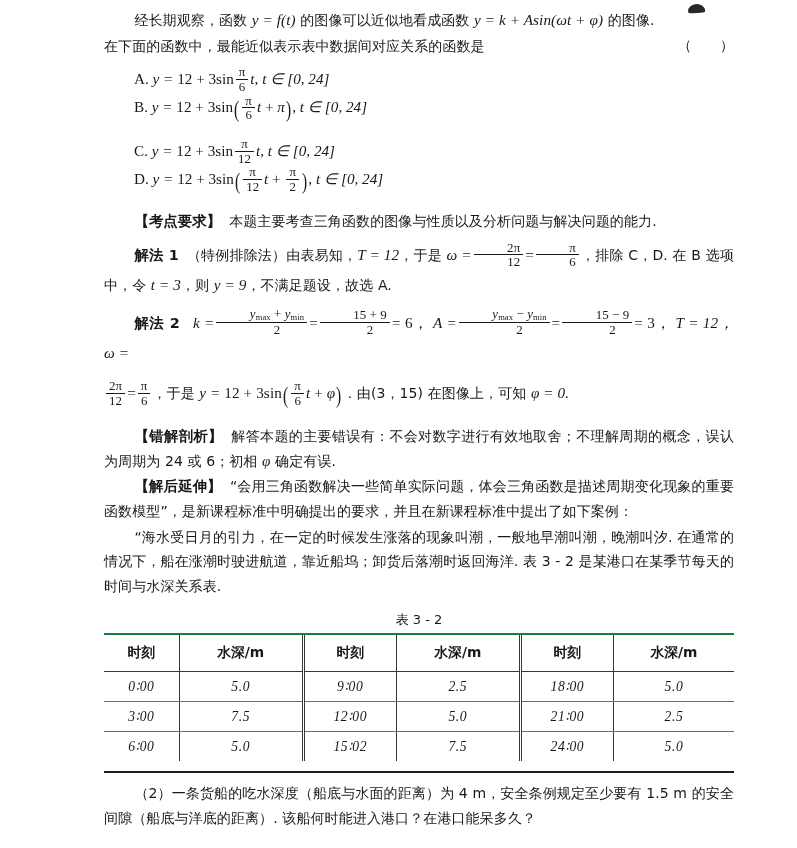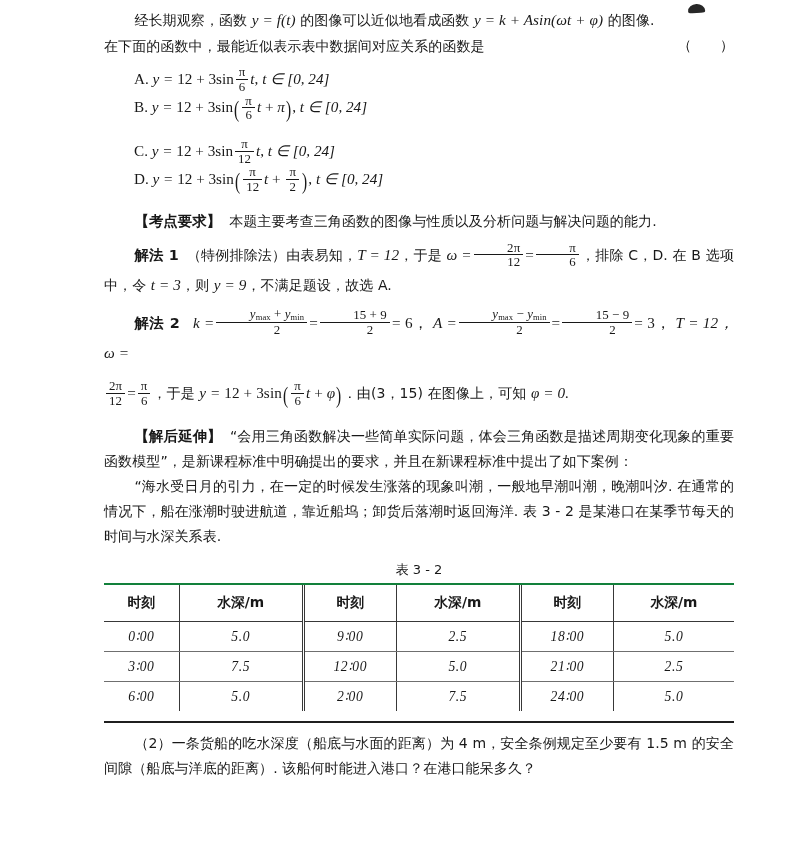--- a/index.html
+++ b/index.html
@@ -198,20 +198,24 @@
     <p class="indent block-eq">
       <span class="tag">解法 2</span>&nbsp;&nbsp;
       <span class="mi">k =</span><span class="frac"><span class="num"><span class="mi">y</span><span class="sub">max</span> + <span class="mi">y</span><span class="sub">min</span></span><span class="den">2</span></span>=<span class="frac"><span class="num">15 + 9</span><span class="den">2</span></span><span class="mn">= 6，</span>
       <span class="mi">A =</span><span class="frac"><span class="num"><span class="mi">y</span><span class="sub">max</span> − <span class="mi">y</span><span class="sub">min</span></span><span class="den">2</span></span>=<span class="frac"><span class="num">15 − 9</span><span class="den">2</span></span><span class="mn">= 3，</span>
       <span class="mi">T = 12，</span><span class="mi">ω =</span>
     </p>
     <p class="block-eq">
       <span class="frac"><span class="num">2π</span><span class="den">12</span></span>=<span class="frac"><span class="num">π</span><span class="den">6</span></span><span class="zh">，于是 </span><span class="mi">y =</span> <span class="mn">12 + 3sin</span><span class="bigparen">(</span><span class="frac"><span class="num">π</span><span class="den">6</span></span><span class="mi">t</span> + <span class="mi">φ</span><span class="bigparen">)</span><span class="zh">．由(3，15) 在图像上，可知 </span><span class="mi">φ = 0.</span>
     </p>
 
+    <p class="indent">
+      <span class="tag">【错解剖析】</span>&nbsp;
+      <span class="zh">解答本题的主要错误有：不会对数字进行有效地取舍；不理解周期的概</span><span class="zh">念，误认为周期为 24 或 6；初相 </span><span class="mi">φ</span><span class="zh"> 确定有误.</span>
+    </p>
 
     <p class="indent">
       <span class="tag">【解后延伸】</span>&nbsp;
       <span class="zh">“会用三角函数解决一些简单实际问题，体会三角函数是描述周期变化现象的重要函数模型”，是新课程标准中明确提出的要求，并且在新课程标准中提出了如下案例：</span>
     </p>
 
     <p class="indent">
       <span class="zh">“海水受日月的引力，在一定的时候发生涨落的现象叫潮，一般地早潮叫潮，晚潮叫汐. 在通常的情况下，船在涨潮时驶进航道，靠近船坞；卸货后落潮时返回海洋. 表 3 - 2 是某港口在某季节每天的时间与水深关系表.</span>
     </p>
 
@@ -242,21 +246,21 @@
             <td>3∶00</td>
             <td class="grp">7.5</td>
             <td>12∶00</td>
             <td class="grp">5.0</td>
             <td>21∶00</td>
             <td class="lastcol">2.5</td>
           </tr>
           <tr>
             <td>6∶00</td>
             <td class="grp">5.0</td>
-            <td>2∶00</td>
+            <td>15∶02</td>
             <td class="grp">7.5</td>
             <td>24∶00</td>
             <td class="lastcol">5.0</td>
           </tr>
         </tbody>
       </table>
     </div>
 
     <div style="height:8px"></div>
 

